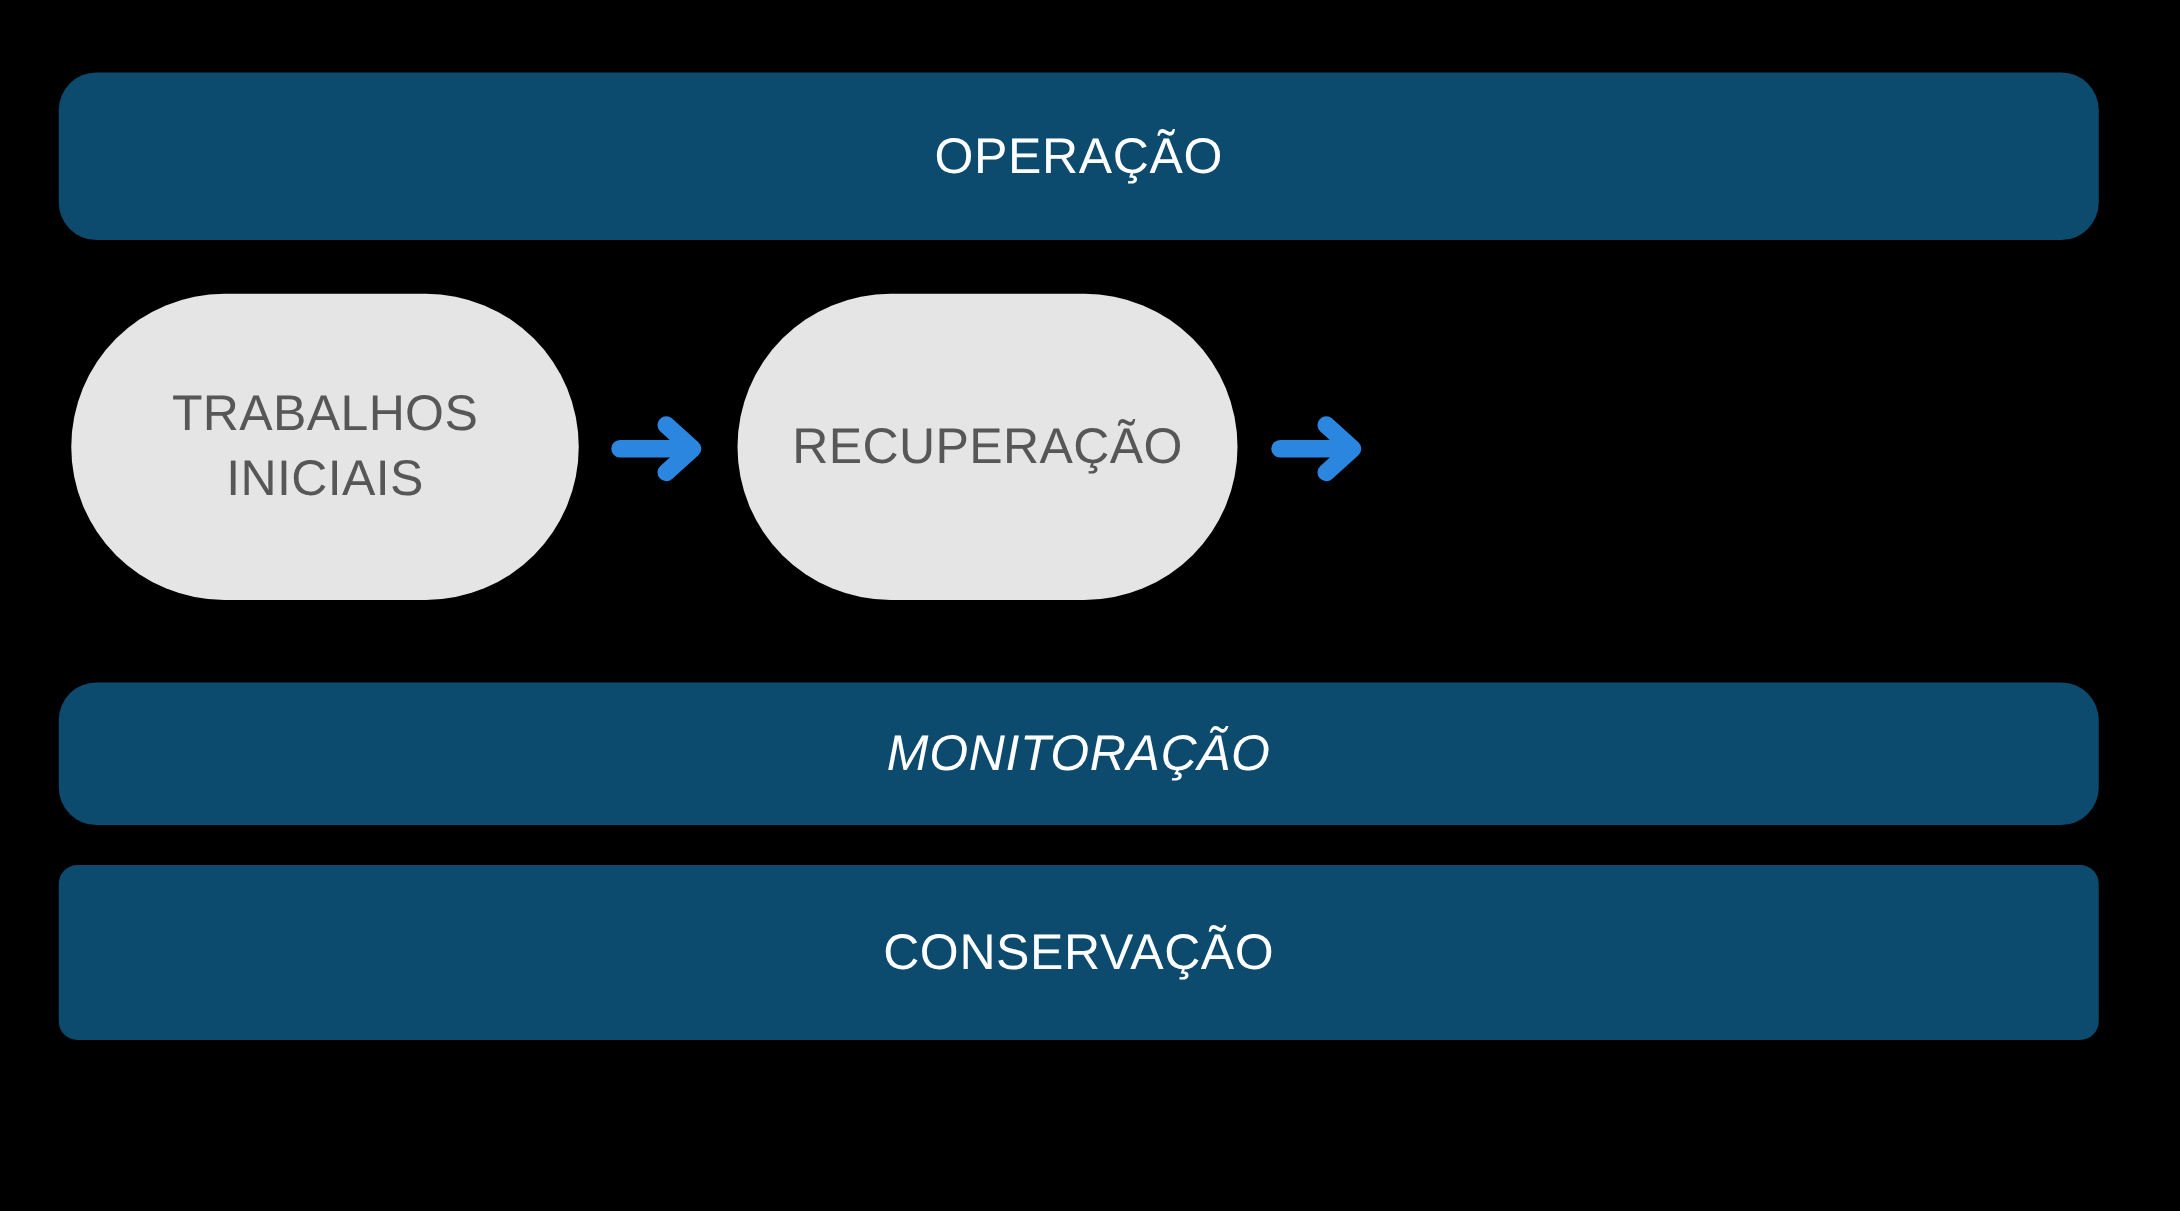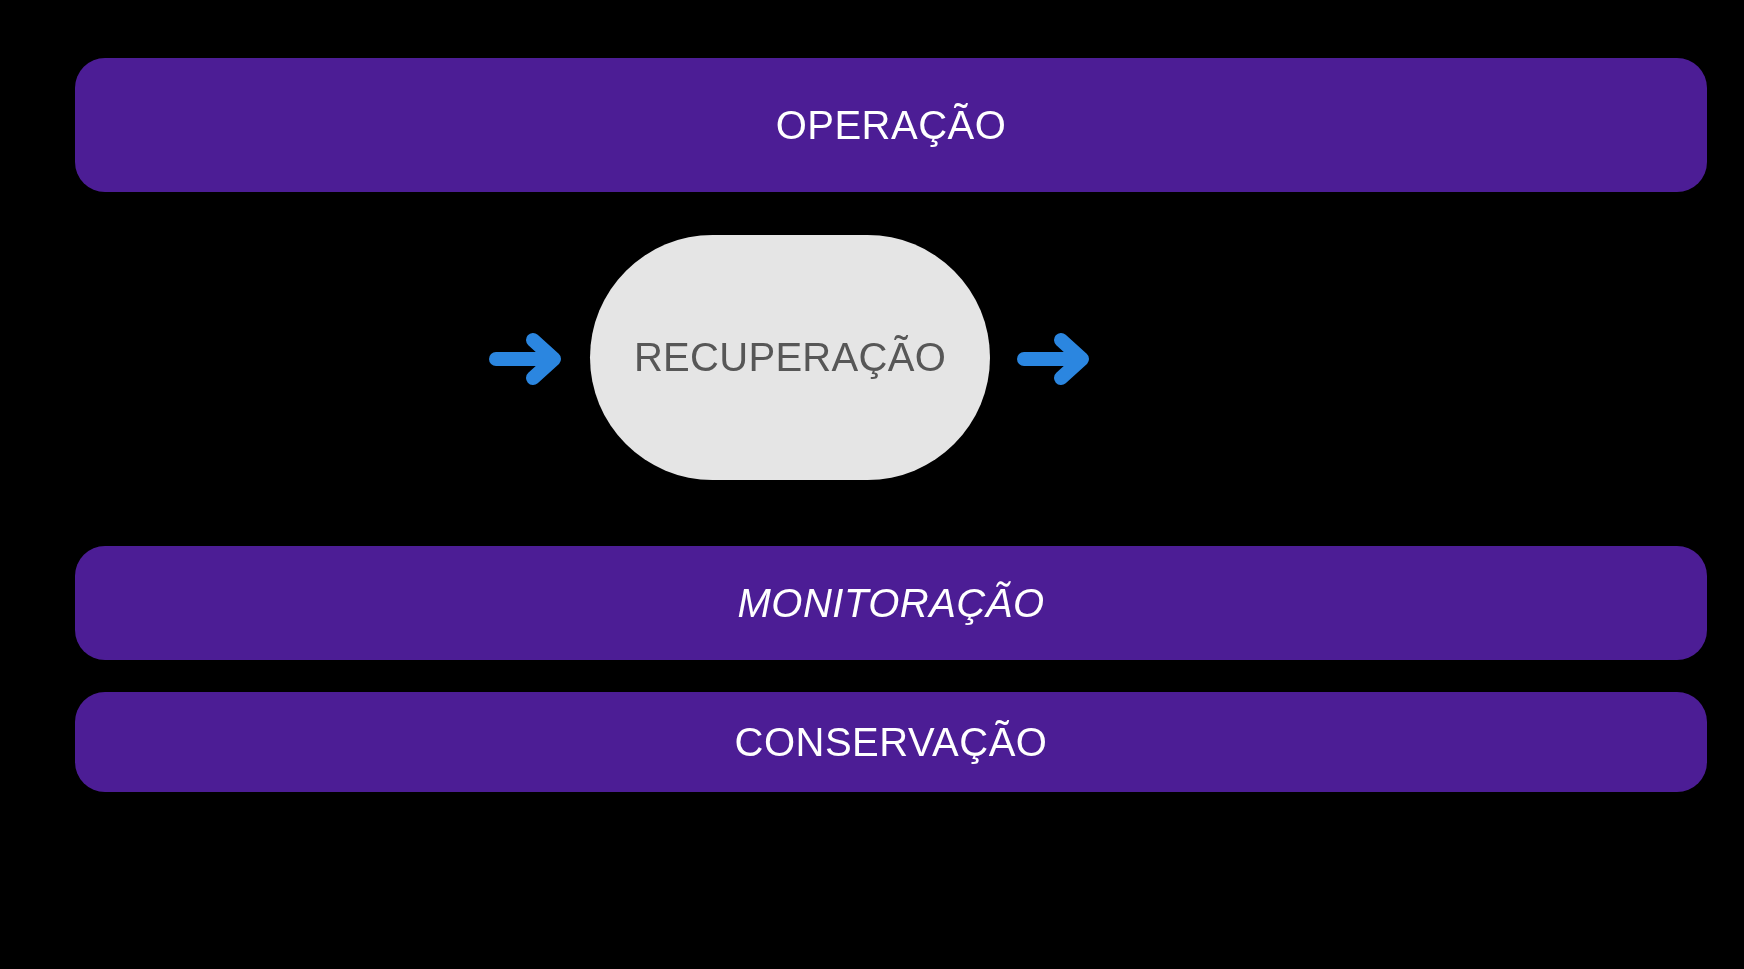--- a/index.html
+++ b/index.html
@@ -18,42 +18,42 @@
   #diagram {
     position: relative;
     width: 1744px;
     height: 969px;
     background: #000000;
   }
 
   
   .band {
     position: absolute;
-    left: 75px;
+    left: 47px;
     width: 1632px;
-    background: #4c1d95;
+    background: #0c4a6e;
     border-radius: 30px;
     display: flex;
     align-items: center;
     justify-content: center;
     box-sizing: border-box;
   }
   .band-label {
     color: #FFFFFF;
     font-size: 40px;
     font-weight: 400;
     letter-spacing: 0.5px;
     line-height: 1;
     white-space: nowrap;
     font-family: "Liberation Sans", sans-serif;
   }
 
   #band-operacao   { top: 58px;  height: 134px; }
   #band-monitoracao{ top: 546px; height: 114px; font-style: italic; }
-  #band-conservacao{ top: 692px; height: 100px; }
+  #band-conservacao{ top: 692px; height: 140px; border-radius: 15px; }
 
   
   #process-row {
     position: absolute;
     left: 0;
     top: 235px;
     width: 1744px;
     height: 245px;
   }
 
@@ -98,20 +98,26 @@
 <body>
 
 <div id="diagram">
 
   <div class="band" id="band-operacao">
     <span class="band-label">OPERAÇÃO</span>
   </div>
 
   <div id="process-row">
 
+    <div class="stage" id="stage-0">
+      <span class="stage-label">
+        <span>TRABALHOS</span><br>
+        <span>INICIAIS</span>
+      </span>
+    </div>
 
     <div class="arrow" id="arrow-0">
       <svg viewBox="0 0 80 56" xmlns="http://www.w3.org/2000/svg" aria-hidden="true">
         <g fill="none" stroke="#2B86E0" stroke-width="14" stroke-linecap="round" stroke-linejoin="round">
           <line x1="8" y1="28" x2="62" y2="28"></line>
           <polyline points="45,9 66,28 45,47"></polyline>
         </g>
       </svg>
     </div>
 

